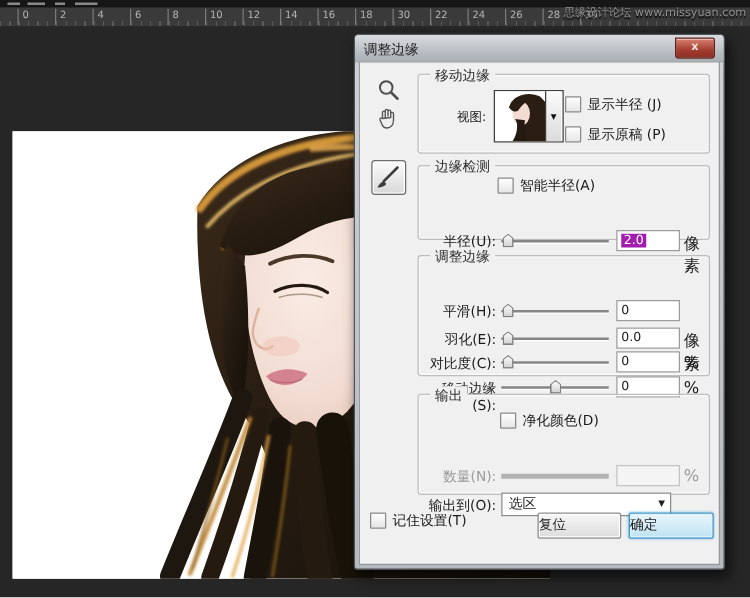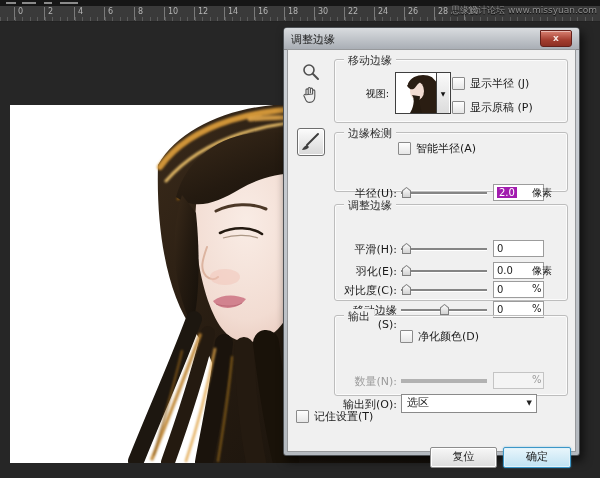--- a/index.html
+++ b/index.html
@@ -85,21 +85,21 @@
     clip-path:polygon(50% 0,100% 32%,100% 100%,0 100%,0 32%);
   }
   .slider.disabled .track{height:4px;top:6px;background:#b2b2b2;box-shadow:none;}
   .valbox{
     position:absolute;left:150px;top:0;width:46px;height:15px;
     background:#fff;border:1px solid #9c9c9c;font-size:10px;line-height:15px;
     padding-left:3px;overflow:hidden;
   }
   .valbox.disabled{border-color:#c4c4c4;background:#f4f4f4;}
   .valbox .sel{background:#a21caf;color:#fff;padding:0 2px;}
-  .unit{position:absolute;left:189px;top:2px;font-size:10px;}
+  .unit{position:absolute;left:204px;top:2px;font-size:13px;}
   .dim{color:#9b9b9b;}
   
   .chk{position:absolute;display:flex;align-items:center;gap:5px;font-size:11px;}
   .chk .box{
     width:11px;height:11px;background:linear-gradient(#fefefe,#e6e6e6);
     border:1px solid #8a8a8a;border-radius:1px;flex:none;
   }
   
   .view-dd{
     position:absolute;left:60px;top:12px;width:54px;height:40px;
@@ -113,21 +113,21 @@
   }
   
   .dropdown{
     position:absolute;left:58px;top:-1px;width:134px;height:17px;
     background:#fff;border:1px solid #8a8a8a;font-size:11px;line-height:16px;
   }
   .dropdown .dd-text{position:absolute;left:5px;top:0;}
   .dropdown .dd-arrow{position:absolute;right:4px;top:0;font-size:7px;line-height:16px;color:#222;}
   
   .push-btn{
-    position:absolute;top:419px;height:19px;font-size:11px;text-align:center;line-height:18px;
+    position:absolute;top:382px;height:19px;font-size:11px;line-height:18px;
     border-radius:2px;
   }
   .btn-reset{
     left:146px;width:65px;background:linear-gradient(#f7f7f7,#dcdcdc);
     border:1px solid #8d8d8d;box-shadow:inset 0 0 0 1px #fff;
   }
   .btn-ok{
     left:219px;width:66px;background:linear-gradient(#e9f6fc,#bfe2f2);
     border:1px solid #3c97c8;box-shadow:inset 0 0 0 1px #e0f2fa, 0 0 2px rgba(60,151,200,.6);
   }

